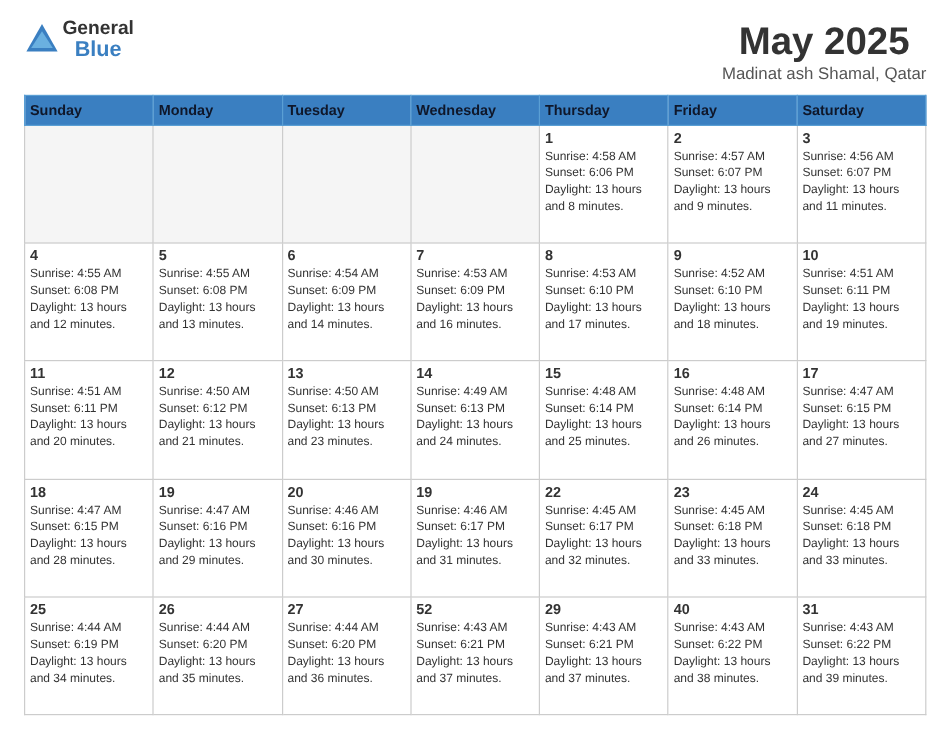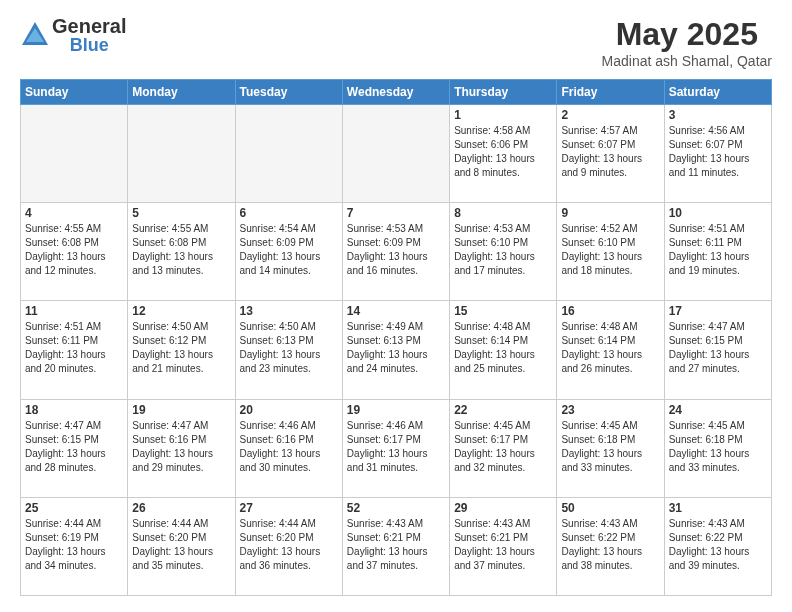--- a/index.html
+++ b/index.html
@@ -26,21 +26,21 @@
     .logo {
       display: flex;
       align-items: center;
     }
     .logo-text {
       display: flex;
       flex-direction: column;
       line-height: 1;
     }
     .logo-general {
-      font-size: 20px;
+      font-size: 16px;
       font-weight: bold;
       color: #333;
     }
     .logo-blue {
       font-size: 18px;
       font-weight: bold;
       color: #3a7fc1;
       text-align: center;
     }
     .logo-icon {
@@ -62,21 +62,21 @@
     }
     .calendar {
       flex: 1;
       border: 1px solid #ccc;
       border-collapse: collapse;
       width: 100%;
       table-layout: fixed;
     }
     .calendar th {
       background-color: #3a7fc1;
-      color: #ffffff;
+      color: #0f172a;
       font-size: 12px;
       font-weight: bold;
       padding: 5px 4px;
       text-align: left;
       border: 1px solid #5a9fd4;
     }
     .calendar td {
       border: 1px solid #ccc;
       vertical-align: top;
       padding: 3px 4px;
@@ -348,21 +348,21 @@
 and 37 minutes.</div>
           </td>
           <td>
             <span class="day-num">29</span>
             <div class="day-info">Sunrise: 4:43 AM
 Sunset: 6:21 PM
 Daylight: 13 hours
 and 37 minutes.</div>
           </td>
           <td>
-            <span class="day-num">50</span>
+            <span class="day-num">40</span>
             <div class="day-info">Sunrise: 4:43 AM
 Sunset: 6:22 PM
 Daylight: 13 hours
 and 38 minutes.</div>
           </td>
           <td>
             <span class="day-num">31</span>
             <div class="day-info">Sunrise: 4:43 AM
 Sunset: 6:22 PM
 Daylight: 13 hours

